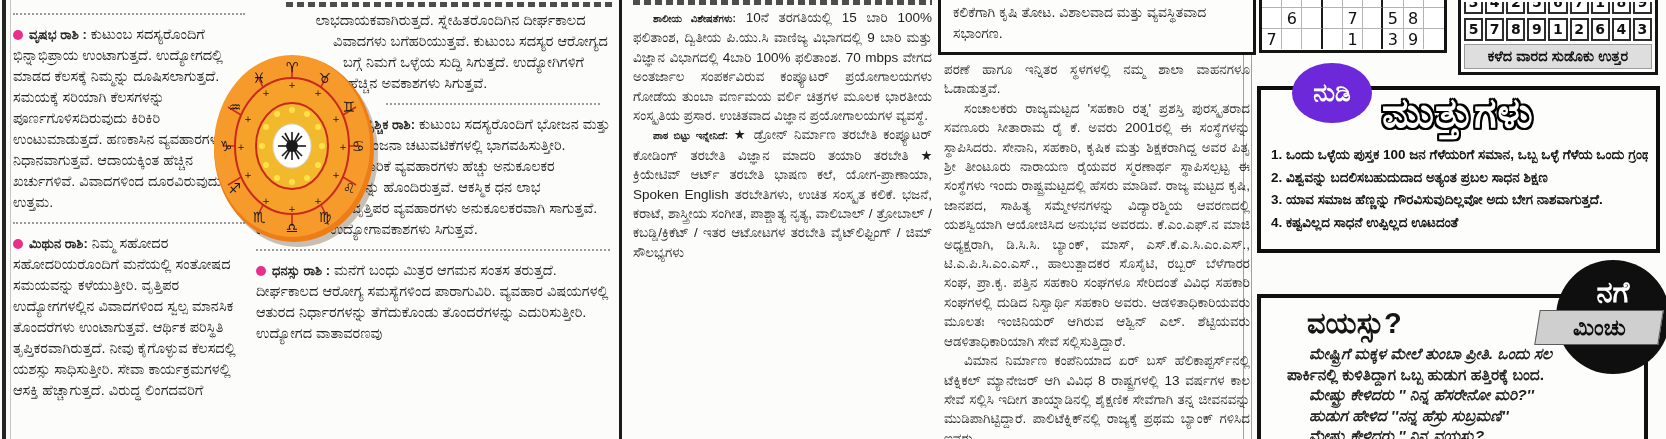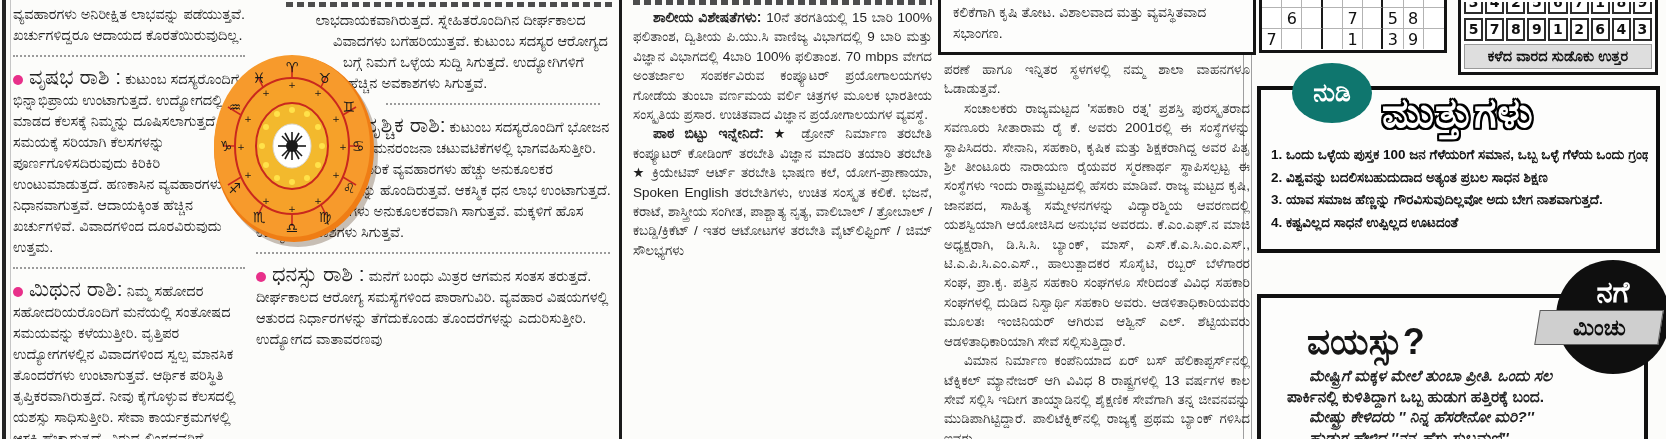--- a/index.html
+++ b/index.html
@@ -16,37 +16,37 @@
   .vrule-article { left:619px; top:0; width:3px; height:439px; background:#1b1b1b; }
   .vrule-r1 { left:1243px; top:0; width:1px; height:439px; background:#9f9f9f; }
   .vrule-r2 { left:1251px; top:0; width:1px; height:439px; background:#9f9f9f; }
 
   
   .h-col { font-size:14.5px; line-height:21px; color:#242424; text-align:left; }
   .h-col p { margin:0; }
   .dotsep { border-bottom:2px dotted #9b9b9b; height:2px; margin:7px 2px 9px 0; }
   .bullet { display:inline-block; width:10px; height:10px; border-radius:50%;
             background:#e8308a; margin-right:6px; vertical-align:-1px; }
-  .sec-title { font-weight:normal; font-size:21px; }
+  .sec-title { font-weight:bold; font-size:13px; }
   .clip-strip { height:5px; overflow:hidden; margin-bottom:3px;
     background:repeating-linear-gradient(90deg,#4d4d4d 0 7px,transparent 7px 11px);
     width:92%; }
   .push-right { float:right; width:38px; height:182px; margin-top:40px;
     shape-outside:circle(96px at 118px 92px); }
   .push-left { float:left; width:122px; height:186px; margin-top:38px;
     shape-outside:circle(98px at -6px 94px); }
 
   
   .wheel { left:212px; top:52px; width:166px; height:196px; z-index:5; }
 
   
   .a-col { font-size:13.5px; line-height:19.4px; text-align:justify; color:#1f1f1f; }
   .a-col p { margin:0; }
   .a-indent { text-indent:20px; }
-  .a-lead { font-weight:bold; font-size:14px; }
+  .a-lead { font-weight:bold; font-size:10px; }
   .a-en { font-weight:bold; }
   .info-box { border:3px solid #141414; border-top:none; background:#fdfdfc;
     padding:10px 10px 8px 12px; font-size:14px; line-height:21px; }
 
   
   .sud-wrap { left:1259px; top:0; width:188px; height:53px;
     border:3px solid #141414; border-top:none; background:#fff; box-sizing:border-box; }
   .sud-grid { display:grid; grid-template-columns:repeat(9,1fr);
     grid-template-rows:7px 21px 21px; width:100%; height:100%; }
   .sud-grid .cell { border-right:1px solid #b3b3b3; border-top:1px solid #b3b3b3;
@@ -66,32 +66,32 @@
   .sol-partial .sol-row { transform:translateY(-11px); }
   .sol-label { margin-top:3px; background:#dedede; border:1px solid #9a9a9a;
     text-align:center; font-weight:bold; font-size:14.5px; padding:3px 0; color:#111; }
 
   
   .quotes-box { left:1257px; top:86px; width:403px; height:167px;
     border:4px solid #0e0e0e; background:#fdfdfc; box-sizing:border-box; }
   .quotes-items { padding:54px 8px 0 10px; }
   .quote-line { font-weight:bold; font-size:13.5px; line-height:22.5px;
     white-space:nowrap; overflow:hidden; color:#111; }
-  .nudi-blob { left:1292px; top:63px; width:80px; height:60px; background:#0f766e;
+  .nudi-blob { left:1292px; top:63px; width:80px; height:60px; background:#6d28d9;
     border-radius:50%; z-index:6; display:flex; align-items:center; justify-content:center; }
   .nudi-blob span { color:#fff; font-weight:bold; font-size:25px; }
   .nudi-title { left:1382px; top:90px; z-index:6; font-weight:bold; font-size:41px;
     color:#fff; letter-spacing:1px;
     text-shadow:-2px -2px 0 #000, 2px -2px 0 #000, -2px 2px 0 #000, 2px 2px 0 #000,
                 0 -2px 0 #000, 0 2px 0 #000, -2px 0 0 #000, 2px 0 0 #000; }
 
   
   .joke-box { left:1257px; top:294px; width:391px; height:160px;
     border:4px solid #111; background:#fdfdfc; box-sizing:border-box; }
-  .joke-title { margin:23px 0 3px 46px; font-weight:bold; font-size:36px; color:#161616; }
+  .joke-title { margin:9px 0 3px 46px; font-weight:bold; font-size:29px; color:#161616; }
   .joke-lines { padding:0 120px 0 26px; }
   .joke-line { font-size:15.5px; line-height:20.5px; font-weight:600; color:#222;
     white-space:nowrap; }
   .joke-line.ind { padding-left:22px;font-style:italic; }
   .nage-circle { left:1556px; top:260px; width:114px; height:114px; background:#0f0f0f;
     border-radius:50%; z-index:7; }
   .nage-top { margin-top:16px; text-align:center; color:#fff; font-weight:bold; font-size:29px; }
   .nage-banner { left:1537px; top:310px; width:122px; height:33px; background:#cfcfcf;
     border:1px solid #5c5c5c; transform:skewX(-9deg); z-index:8;
     display:flex; align-items:center; justify-content:center; }
@@ -102,21 +102,20 @@
 
 <div class="page">
 
   <div class="abs edge-dark"></div>
   <div class="abs edge-thin"></div>
   <div class="abs vrule-article"></div>
   <div class="abs vrule-r1"></div>
   <div class="abs vrule-r2"></div>
 
   <div class="abs h-col" style="left:13px; top:4px; width:234px; height:435px; overflow:hidden">
-    <p>ವ್ಯವಹಾರಗಳು ಅನಿರೀಕ್ಷಿತ ಲಾಭವನ್ನು ಪಡೆಯುತ್ತವೆ. ಖರ್ಚುಗಳಿದ್ದರೂ ಆದಾಯದ ಕೊರತೆಯಿರುವುದಿಲ್ಲ.</p>
     <div class="dotsep"></div>
     <div>
       <div class="push-right"></div>
       <p><span class="bullet"></span><span class="sec-title">ವೃಷಭ ರಾಶಿ :</span>
         <span>ಕುಟುಂಬ ಸದಸ್ಯರೊಂದಿಗೆ ಭಿನ್ನಾಭಿಪ್ರಾಯ ಉಂಟಾಗುತ್ತದೆ. ಉದ್ಯೋಗದಲ್ಲಿ ಮಾಡದ ಕೆಲಸಕ್ಕೆ ನಿಮ್ಮನ್ನು ದೂಷಿಸಲಾಗುತ್ತದೆ. ಸಮಯಕ್ಕೆ ಸರಿಯಾಗಿ ಕೆಲಸಗಳನ್ನು ಪೂರ್ಣಗೊಳಿಸದಿರುವುದು ಕಿರಿಕಿರಿ ಉಂಟುಮಾಡುತ್ತದೆ. ಹಣಕಾಸಿನ ವ್ಯವಹಾರಗಳು ನಿಧಾನವಾಗುತ್ತವೆ. ಆದಾಯಕ್ಕಿಂತ ಹೆಚ್ಚಿನ ಖರ್ಚುಗಳಿವೆ. ವಿವಾದಗಳಿಂದ ದೂರವಿರುವುದು ಉತ್ತಮ.</span></p>
     </div>
     <div class="dotsep"></div>
     <div>
       <p><span class="bullet"></span><span class="sec-title">ಮಿಥುನ ರಾಶಿ:</span>
         <span>ನಿಮ್ಮ ಸಹೋದರ ಸಹೋದರಿಯರೊಂದಿಗೆ ಮನೆಯಲ್ಲಿ ಸಂತೋಷದ ಸಮಯವನ್ನು ಕಳೆಯುತ್ತೀರಿ. ವೃತ್ತಿಪರ ಉದ್ಯೋಗಗಳಲ್ಲಿನ ವಿವಾದಗಳಿಂದ ಸ್ವಲ್ಪ ಮಾನಸಿಕ ತೊಂದರೆಗಳು ಉಂಟಾಗುತ್ತವೆ. ಆರ್ಥಿಕ ಪರಿಸ್ಥಿತಿ ತೃಪ್ತಿಕರವಾಗಿರುತ್ತದೆ. ನೀವು ಕೈಗೊಳ್ಳುವ ಕೆಲಸದಲ್ಲಿ ಯಶಸ್ಸು ಸಾಧಿಸುತ್ತೀರಿ. ಸೇವಾ ಕಾರ್ಯಕ್ರಮಗಳಲ್ಲಿ ಆಸಕ್ತಿ ಹೆಚ್ಚಾಗುತ್ತದೆ. ವಿರುದ್ಧ ಲಿಂಗದವರಿಗೆ</span></p>

